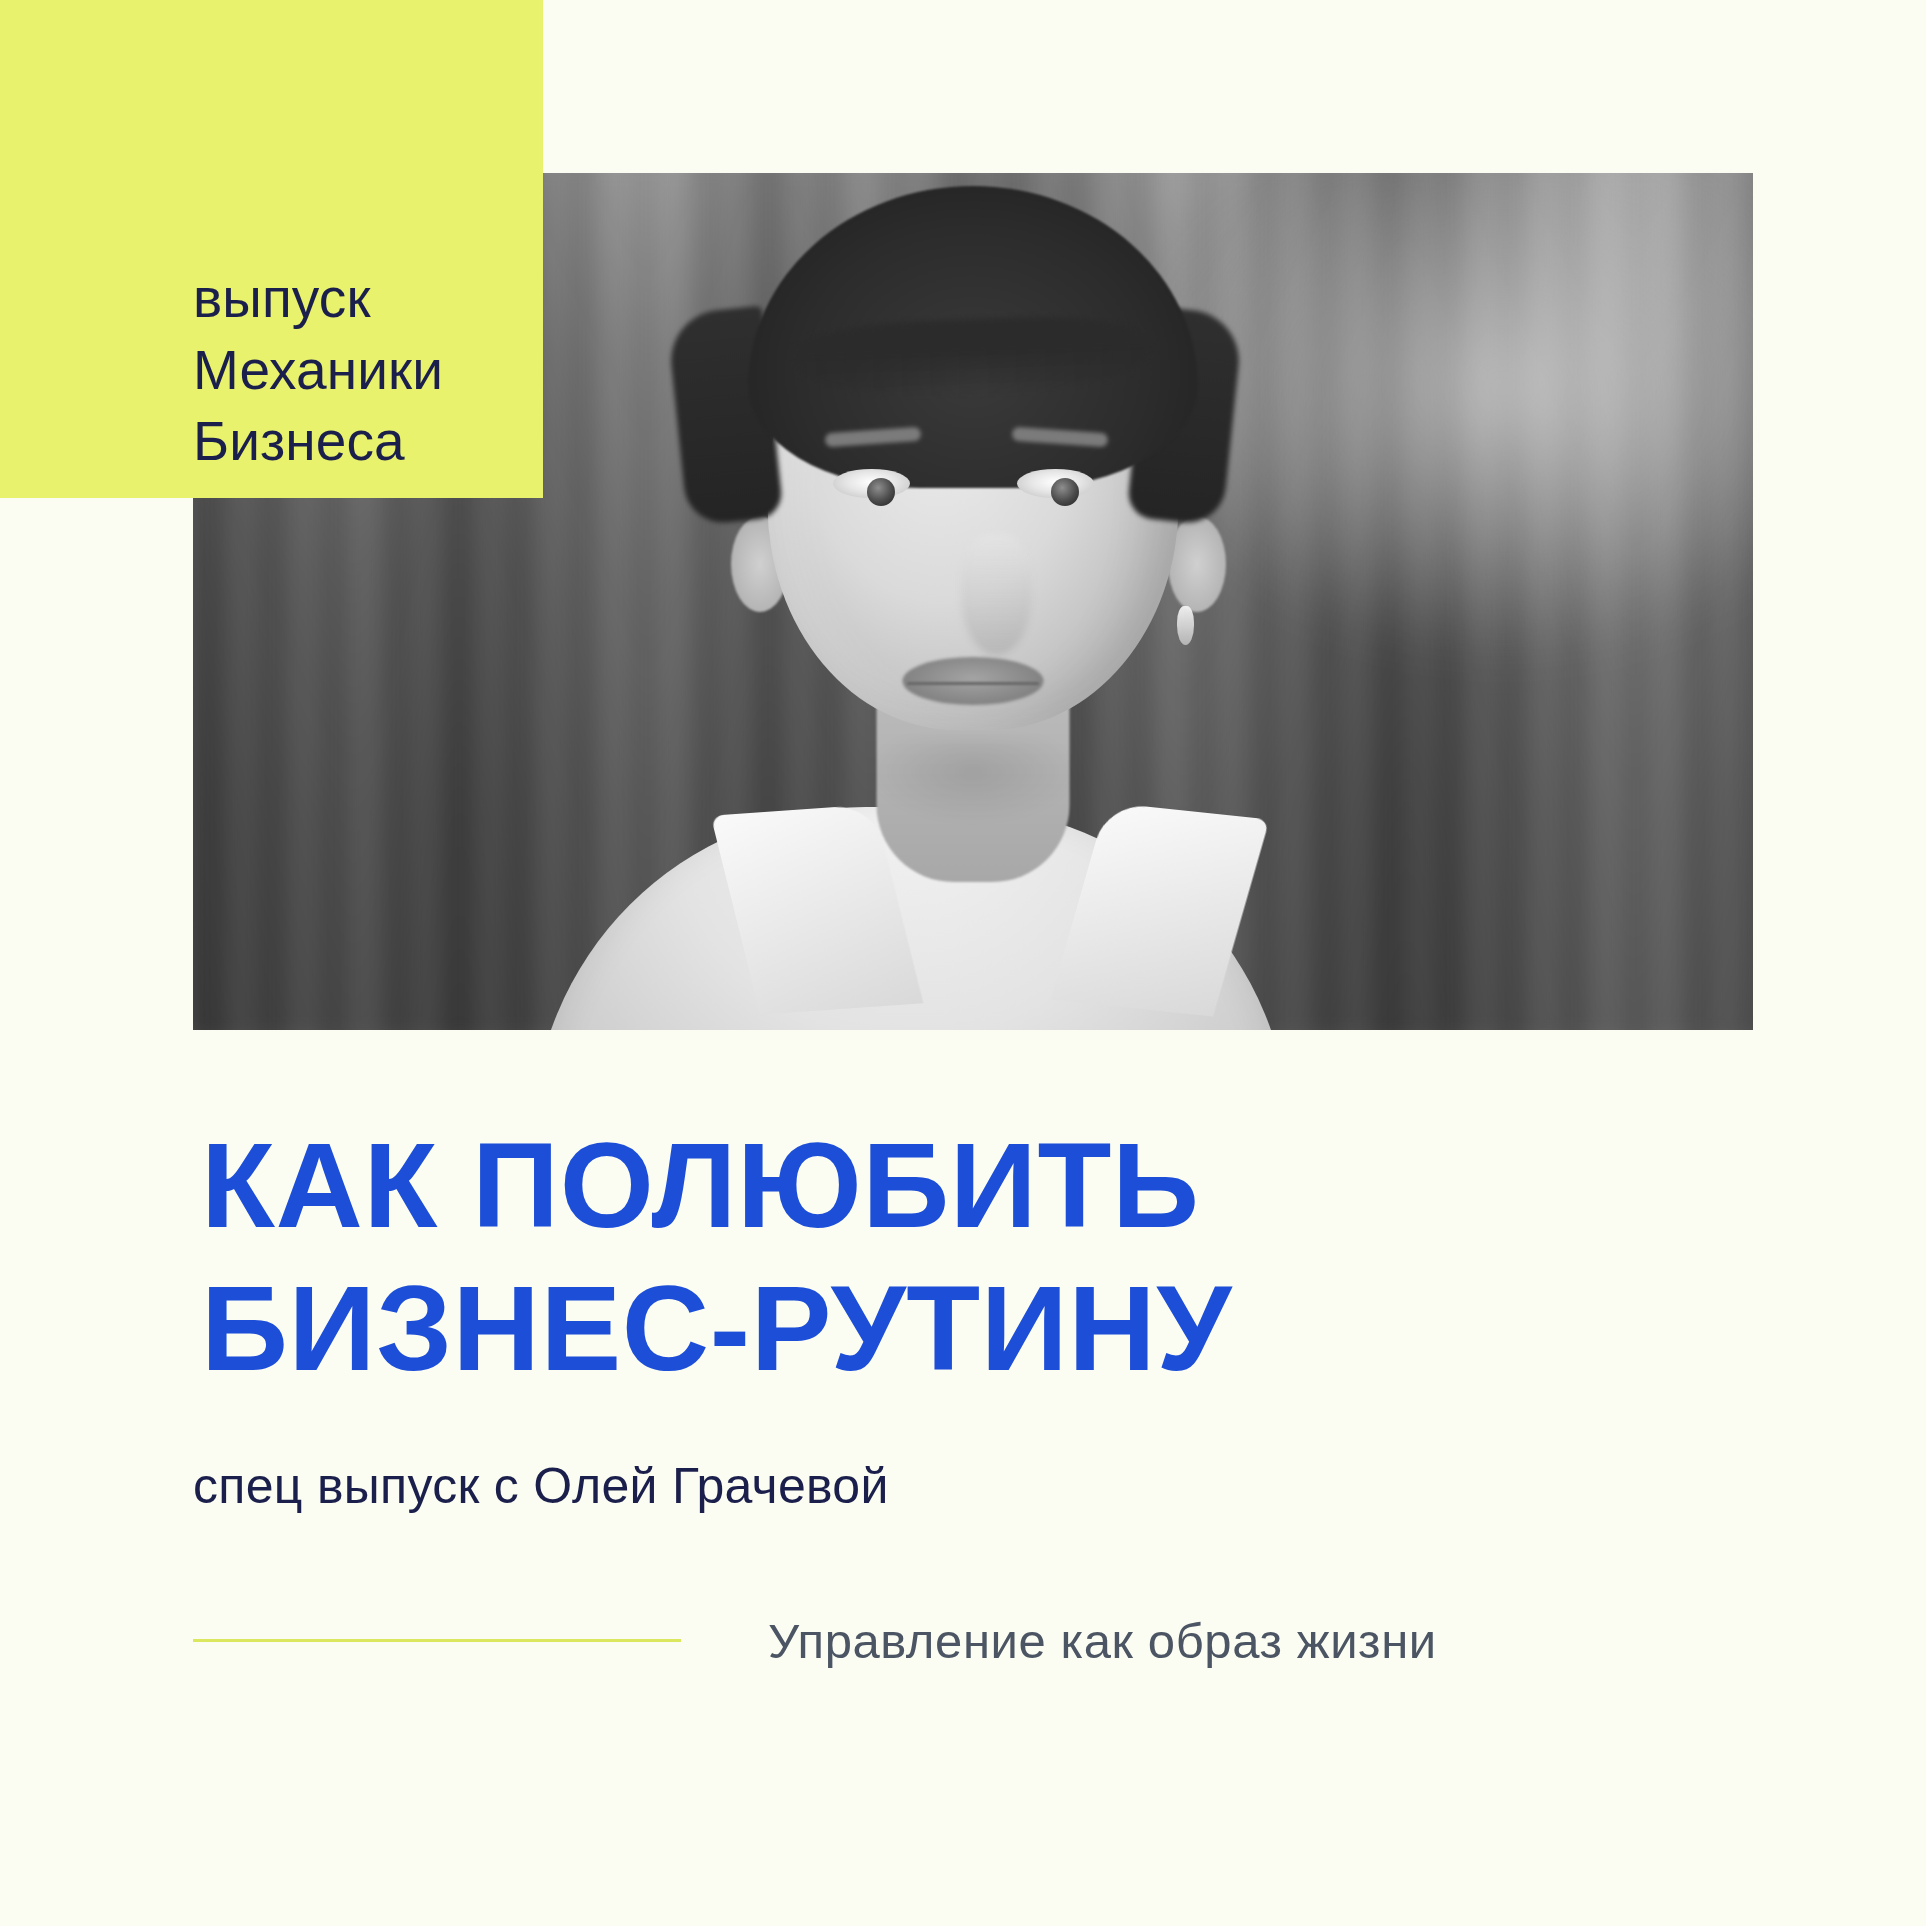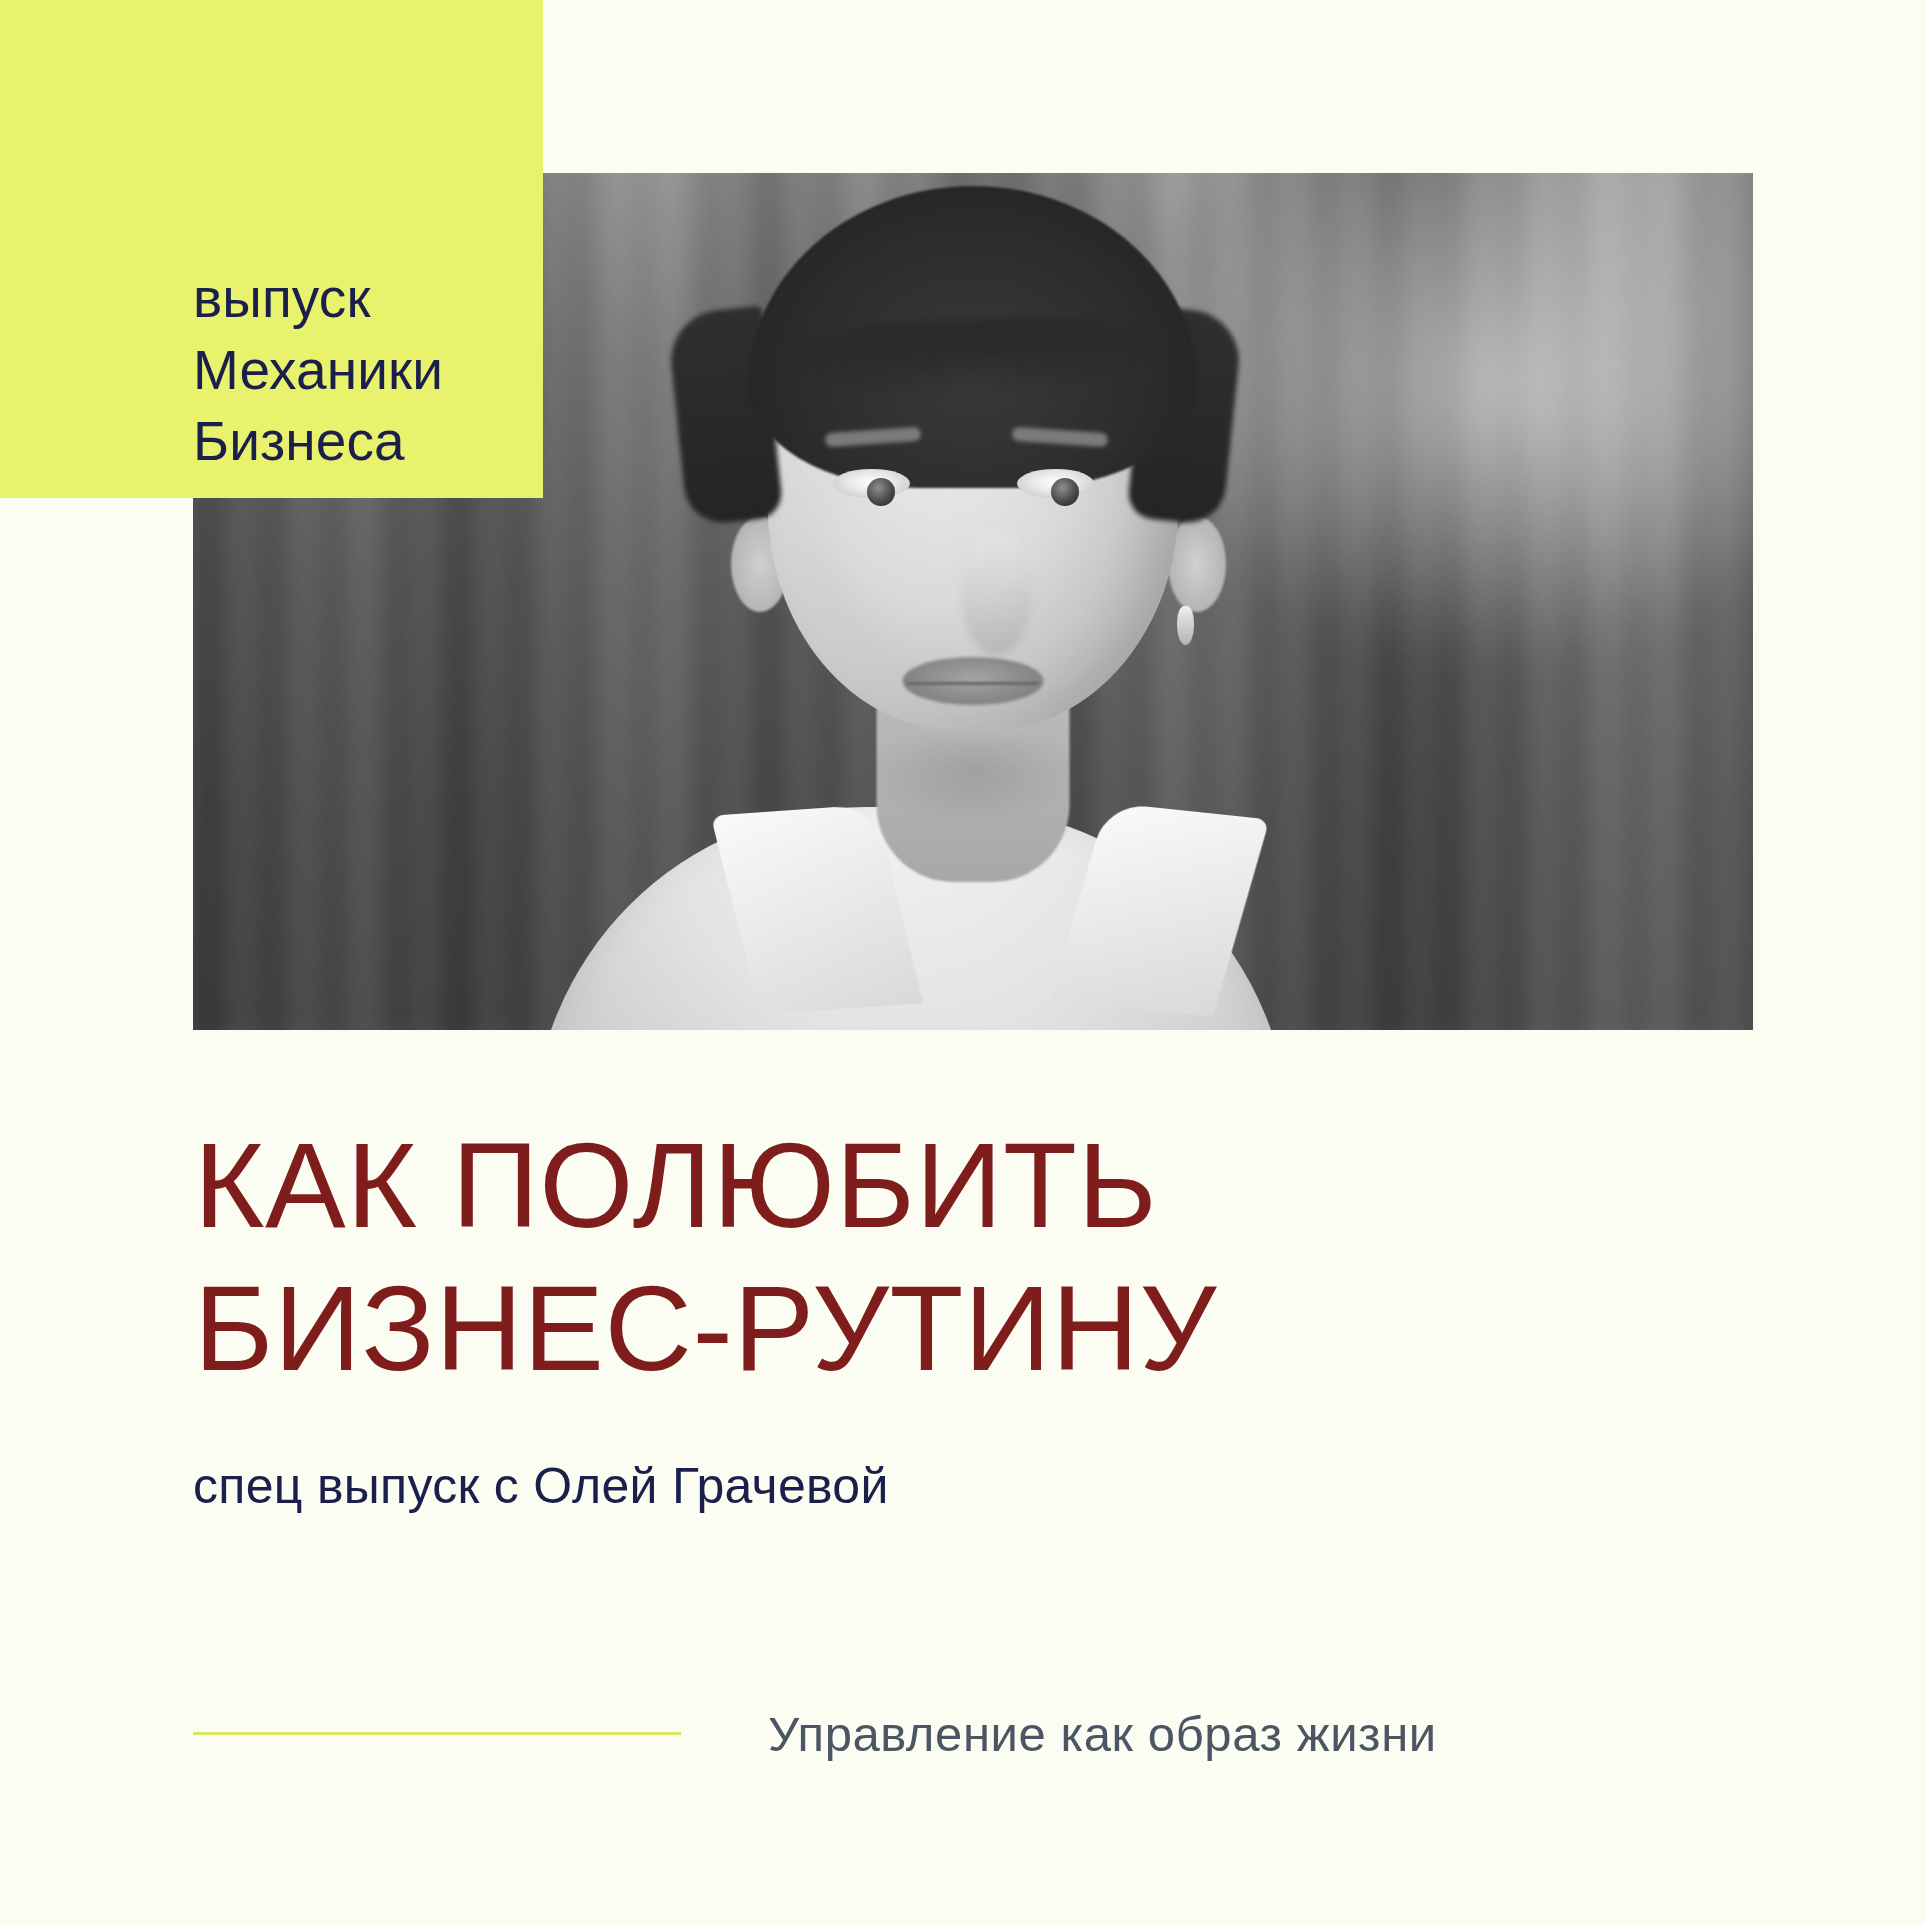--- a/index.html
+++ b/index.html
@@ -273,44 +273,44 @@
     font-size: 55px;
     line-height: 1.30;
     font-weight: 500;
     letter-spacing: 0.1px;
     white-space: pre-line;
   }
 
   
   .title {
     position: absolute;
-    left: 194px;
+    left: 201px;
     top: 1114px;
     width: 1477px;
-    color: #7f1d1d;
+    color: #1d4ed8;
     font-size: 121px;
     line-height: 1.18;
-    font-weight: 400;
+    font-weight: 700;
     letter-spacing: 0.6px;
     white-space: pre-line;
   }
   .subtitle {
     position: absolute;
     left: 193px;
     top: 1457px;
     color: #1b1f4b;
     font-size: 50px;
     font-weight: 500;
     letter-spacing: 0.3px;
   }
 
   .footer {
     position: absolute;
     left: 193px;
-    top: 1695px;
+    top: 1602px;
     width: 1541px;
     height: 77px;
     display: flex;
     align-items: center;
   }
   .footer-rule {
     width: 488px;
     height: 3.9px;
     background: #dbe85f;
     flex: none;

